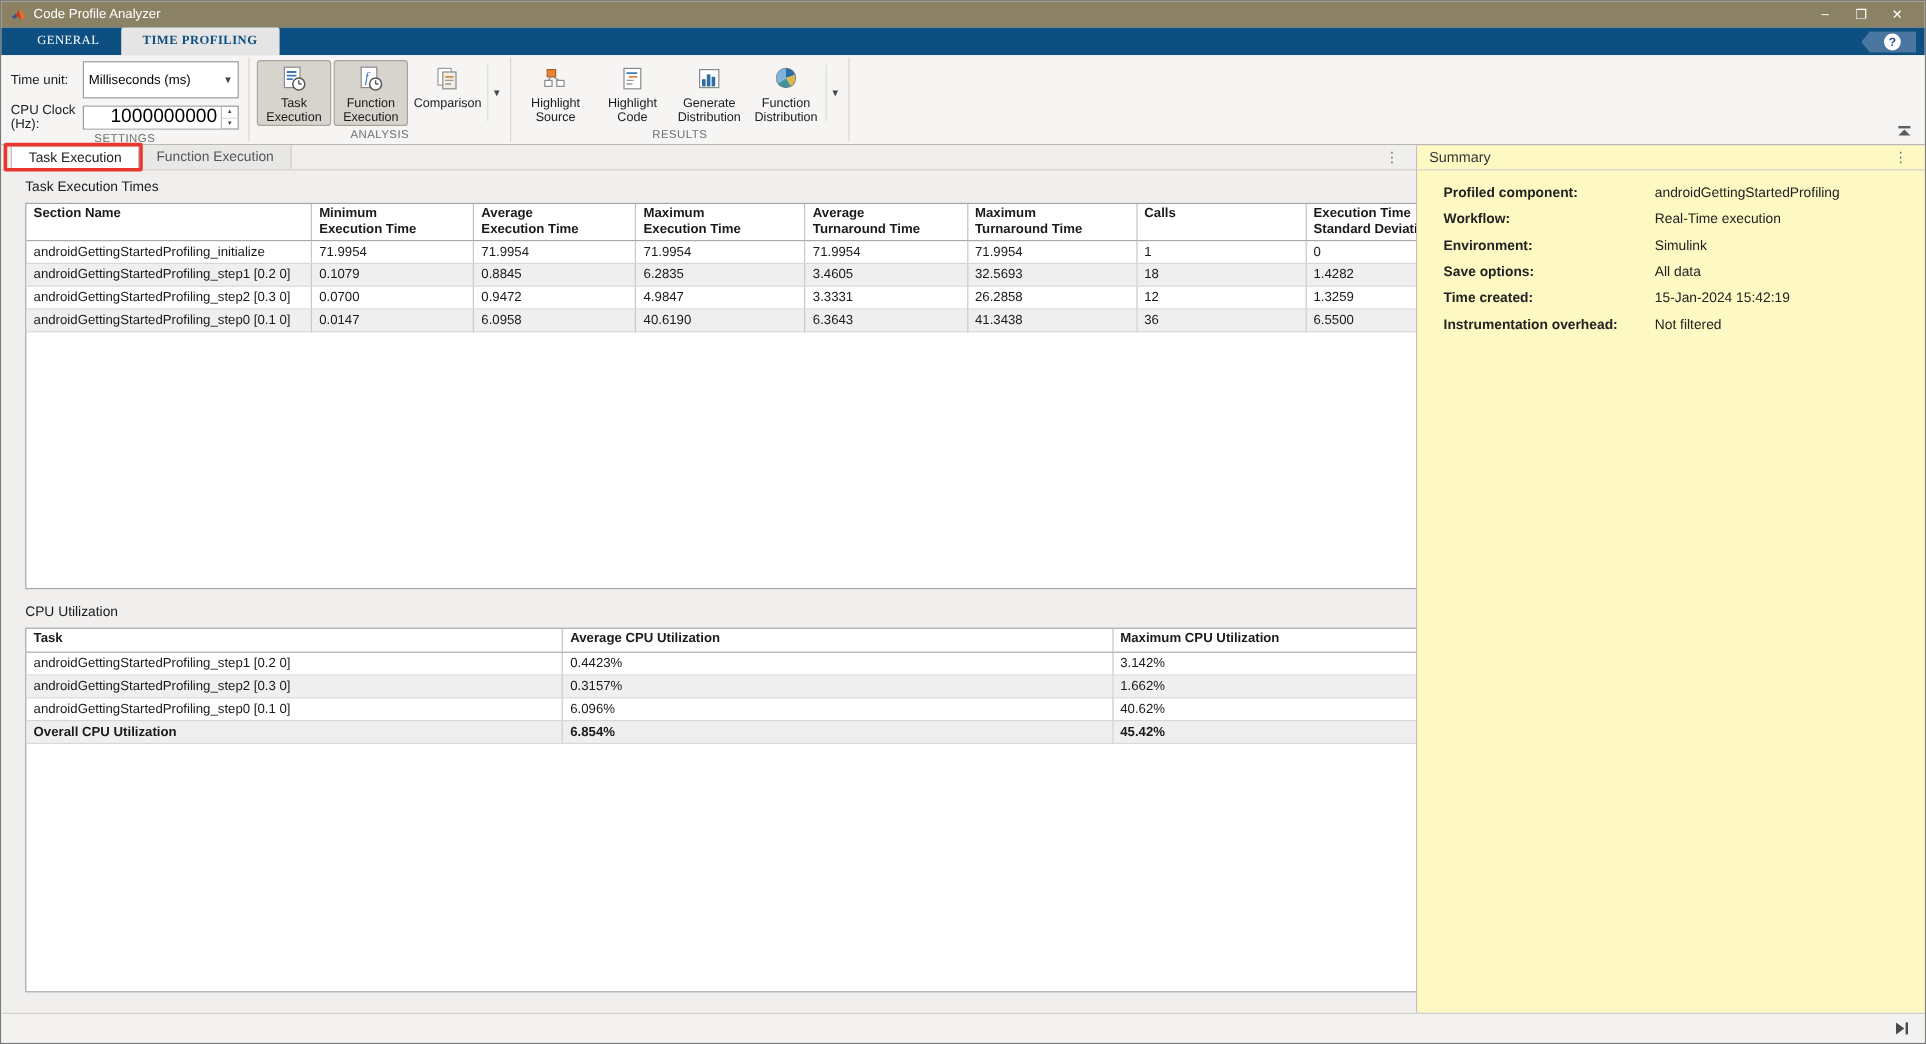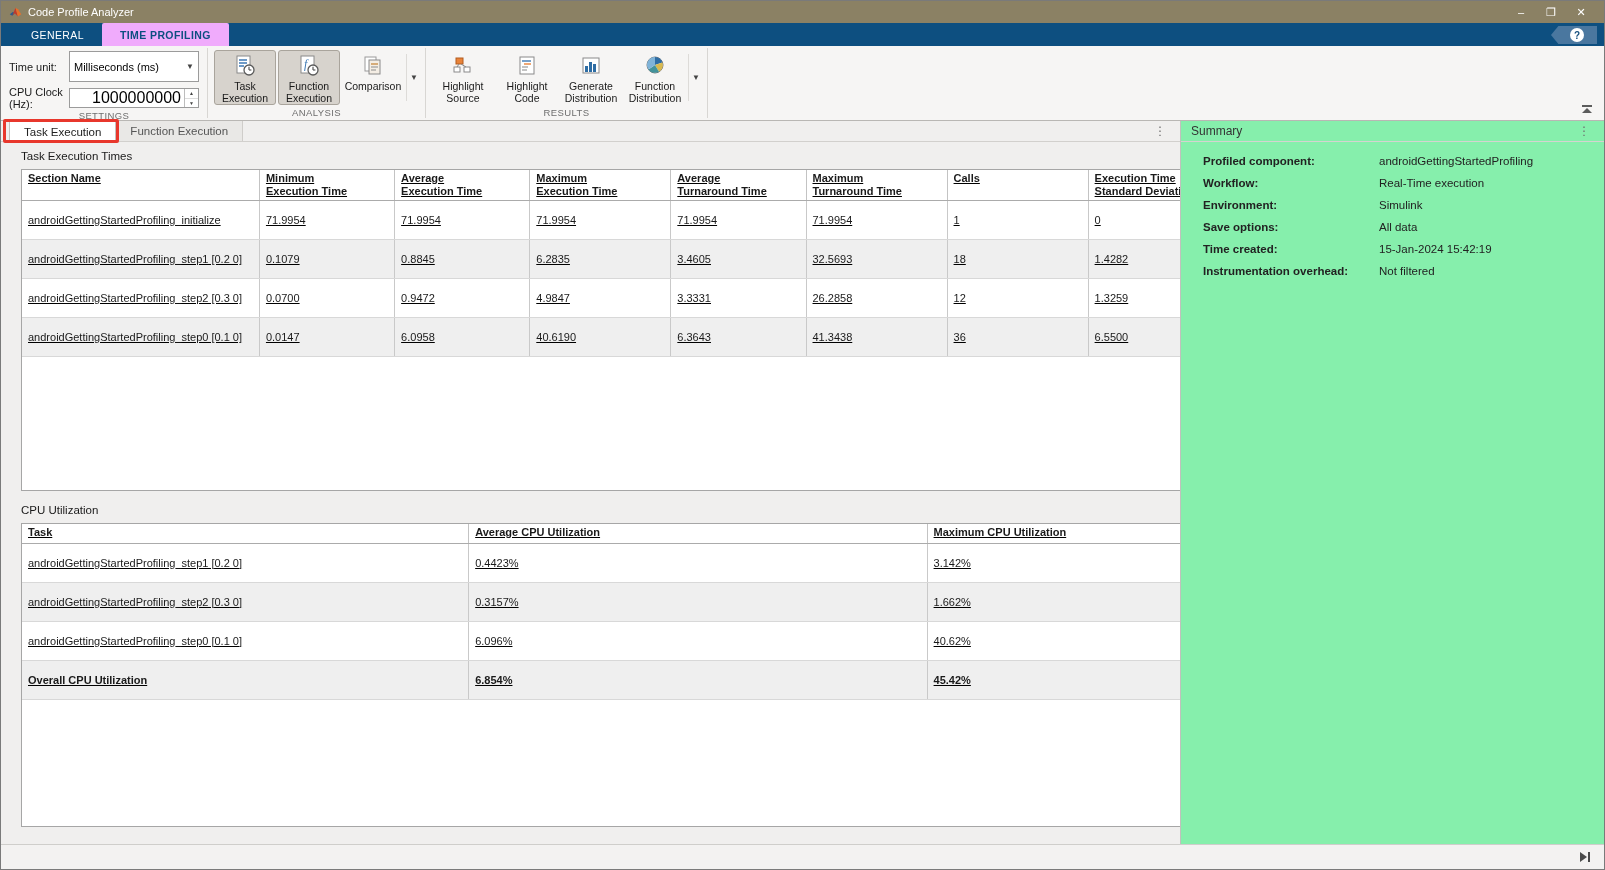--- a/index.html
+++ b/index.html
@@ -8,22 +8,22 @@
 
   
   .titlebar { height:22px; background:#8b8164; display:flex; align-items:center; padding:0 8px; flex:0 0 auto; }
   .titlebar .logo { width:13px; height:13px; margin-right:6px; }
   .titlebar .title { color:#ffffff; font-size:11px; flex:1; }
   .win-controls { display:flex; align-items:center; gap:0; }
   .win-btn { color:#ffffff; width:30px; height:22px; display:flex; align-items:center; justify-content:center; font-size:11px; cursor:default; }
 
   
   .ribbon-tabs { height:23px; background:#0d4f80; display:flex; align-items:flex-end; padding-left:12px; position:relative; flex:0 0 auto; }
-  .ribbon-tab { height:23px; display:flex; align-items:center; padding:0 18px; color:#ffffff; font-size:10.5px; letter-spacing:.4px; }
-  .ribbon-tab.active { background:#f0abfc; color:#0d4f80; font-weight:bold; border-radius:2px 2px 0 0; }
+  .ribbon-tab { height:23px; display:flex; align-items:center; padding:0 18px; color:#ffffff; font-size:10.5px; letter-spacing:.4px;font-family:Liberation Serif, serif; }
+  .ribbon-tab.active { background:#e5e5e5; color:#0d4f80; font-weight:bold; border-radius:2px 2px 0 0; }
   .help-tag { position:absolute; right:7px; top:3px; width:46px; height:18px; background:#4a779f;
     clip-path:polygon(16% 0,100% 0,100% 100%,16% 100%,0 50%); display:flex; align-items:center; justify-content:center; }
   .help-circle { width:14px; height:14px; border-radius:50%; background:#ffffff; color:#17507e; font-size:10px; font-weight:bold; display:flex; align-items:center; justify-content:center; margin-left:6px; }
 
   
   .toolbar { height:75px; background:#f6f5f4; display:flex; align-items:stretch; position:relative; flex:0 0 auto; border-bottom:1px solid #b9b7b4; }
   .tb-section { display:flex; flex-direction:column; }
   .tb-body { flex:1; display:flex; align-items:center; }
   .tb-label { height:15px; text-align:center; font-size:9.5px; color:#6e6e6e; letter-spacing:.4px; }
   .tb-divider { width:1px; background:#d8d6d3; margin:2px 0; }
@@ -44,39 +44,39 @@
   .gal-btn .glabel { font-size:10.5px; color:#1a1a1a; text-align:center; line-height:12px; margin-top:2px; }
   .gal-arrow { width:15px; display:flex; align-items:center; justify-content:center; border-left:1px solid #dddbd8; color:#444; font-size:8px; margin:4px 0; }
   .collapse-ribbon { position:absolute; right:10px; bottom:5px; width:14px; height:10px; display:flex; flex-direction:column; align-items:center; }
   .collapse-ribbon .bar { width:10px; height:2px; background:#5c5c5c; margin-bottom:1px; }
   .collapse-ribbon .tri { width:0; height:0; border-left:5px solid transparent; border-right:5px solid transparent; border-bottom:5px solid #5c5c5c; }
 
   
   .body { flex:1; display:flex; min-height:0; }
   .left-pane { width:1179px; display:flex; flex-direction:column; }
   .vdivider { width:1px; background:#c2c0bd; }
-  .right-pane { flex:1; background:#86efac; display:flex; flex-direction:column; }
+  .right-pane { flex:1; background:#fef9c3; display:flex; flex-direction:column; }
 
   
   .tabbar { height:21px; background:#f0efee; border-bottom:1px solid #d2d0cd; display:flex; align-items:stretch; position:relative; flex:0 0 auto; }
   .doc-tabs { display:flex; padding-left:8px; position:relative; }
   .doc-tab { display:flex; align-items:center; padding:0 14px; font-size:11.5px; color:#555; background:#e9e8e6; border-right:1px solid #cfcdca; }
   .doc-tab.active { background:#ffffff; color:#222; border:1px solid #c4c2bf; border-bottom:none; }
   .annotation-box { position:absolute; left:2px; top:-2px; width:116px; height:24px; border:3px solid #e8372c; border-radius:2px; pointer-events:none; z-index:5; }
   .ellipsis-v { margin-left:auto; margin-right:14px; display:flex; align-items:center; color:#6e6e6e; font-size:12px; letter-spacing:0; }
 
   
   .content { flex:1; background:#f0efee; padding:8px 0 0 20px; overflow:hidden; }
   .section-title { font-size:11.5px; color:#1a1a1a; margin-bottom:7px; }
-  .table-box { width:1342px; background:#ffffff; border:1px solid #a6a6a6; overflow:hidden;text-decoration:underline; }
+  .table-box { width:1342px; background:#ffffff; border:1px solid #a6a6a6; overflow:hidden; }
   .table-box.t1 { height:322px; margin-bottom:13px; }
   .table-box.t2 { height:304px; }
   table.grid { border-collapse:collapse; width:100%; table-layout:fixed; font-size:11px; color:#1a1a1a; }
   table.grid th { font-weight:bold; text-align:left; vertical-align:top; padding:2px 6px; white-space:pre-line; border-right:1px solid #c3c3c3; border-bottom:1px solid #ababab; height:29px; line-height:13px; }
-  table.grid td { padding:12px 6px; height:19px; border-right:1px solid #c9c9c9; border-bottom:1px solid #d8d8d8; white-space:nowrap; overflow:hidden; line-height:14px; }
+  table.grid td { padding:2px 6px; height:19px; border-right:1px solid #c9c9c9; border-bottom:1px solid #d8d8d8; white-space:nowrap; overflow:hidden; line-height:14px; }
   table.grid th:last-child, table.grid td:last-child { border-right:none; }
   table.grid tbody tr:nth-child(even) td { background:#efefef; }
   table.num td:not(:first-child) { text-align:left; }
   table.cpu th { height:19px; }
   table.cpu tbody tr:last-child td { font-weight:bold; }
 
   
   .summary-header { height:21px; border-bottom:1px solid #d5d3d0; display:flex; align-items:center; padding:0 14px 0 10px; flex:0 0 auto; }
   .summary-title { font-size:12px; color:#333; flex:1; }
   .summary-fields { padding:13px 10px 0 22px; }

